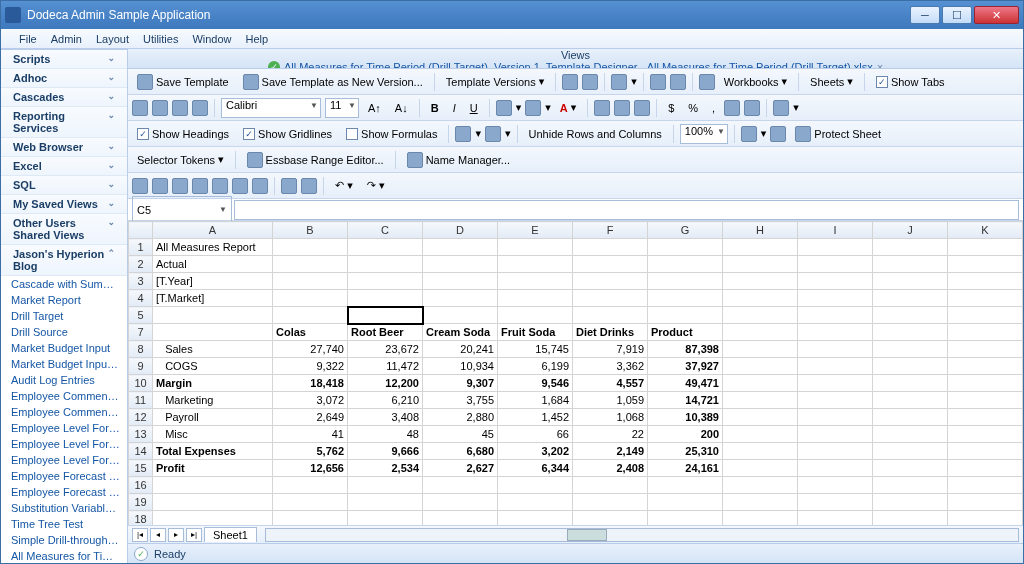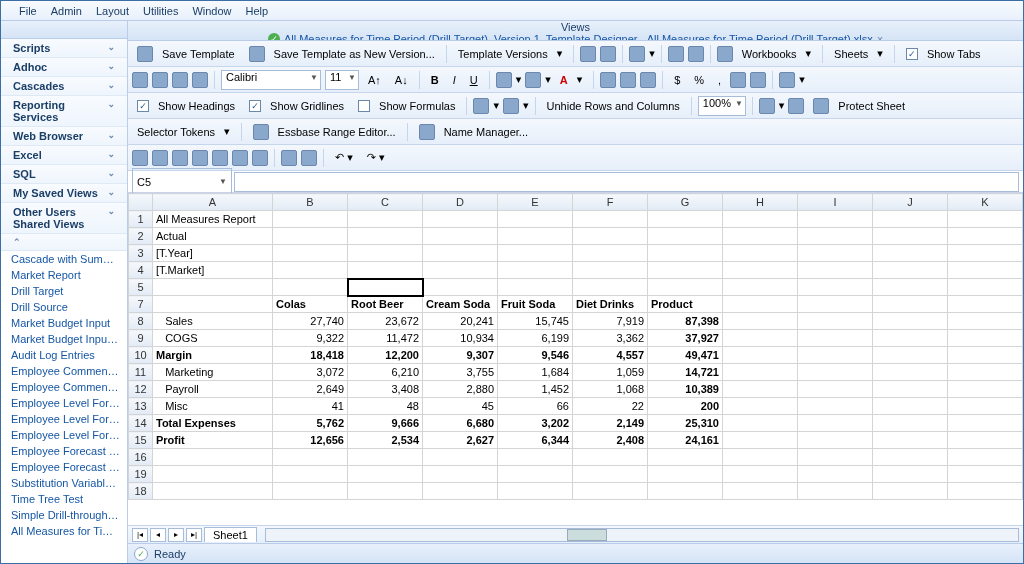--- a/index.html
+++ b/index.html
@@ -25,21 +25,21 @@
 
 .rightpane { flex: 1; display: flex; flex-direction: column; background: #fff; }
 .tabstrip { height: 20px; background: linear-gradient(#e8f0fb,#d5e4f6); border-bottom: 1px solid #b9ccea; display: flex; align-items: center; padding: 0 4px; gap: 0; overflow: hidden; flex-direction: column;}
 .tablabel { color: #1b3e66; }
 .tabdoc { color: #1556a5; display: flex; align-items: center; gap: 4px; cursor: pointer; }
 .greencheck { width: 12px; height: 12px; border-radius: 6px; background: #4caf50; display:inline-flex; align-items:center; justify-content:center; color:#fff; font-size:9px;}
 .tabx { color: #6b88ac; }
 
 .toolbar { background: linear-gradient(#f4f8fd,#e6effa); border-bottom: 1px solid #c5d6ec; padding: 2px 4px; display: flex; align-items: center; gap: 4px; flex-wrap: nowrap; overflow: hidden;}
 .tb-sep { width: 1px; height: 18px; background: #c5d6ec; margin: 0 2px; }
-.tb-btn { height: 21px; padding: 0 4px; display: flex; align-items: center; gap: 9px; border: 1px solid transparent; border-radius: 2px; cursor: pointer; white-space: nowrap; justify-content: flex-end;}
+.tb-btn { height: 21px; padding: 0 4px; display: flex; align-items: center; gap: 3px; border: 1px solid transparent; border-radius: 2px; cursor: pointer; white-space: nowrap; justify-content: flex-end;}
 .tb-ico { width: 16px; height: 16px; background: #8aa8cc; border: 1px solid #6b88ac; border-radius: 2px; display: inline-block; flex:none;}
 .chk { width: 12px; height: 12px; border: 1px solid #6b88ac; background: #fff; display: inline-flex; align-items: center; justify-content: center; font-size: 9px; color: #2a5a9a; }
 .sel { height: 20px; border: 1px solid #a7bcd9; background: #fff; padding: 0 14px 10px 4px; font-size: 11px; position: relative; }
 .sel .dd { position: absolute; right: 2px; top: 2px; font-size: 8px; color: #555;}
 .fontname { width: 100px; }
 .fontsize { width: 34px; }
 .pct { width: 48px; text-align: right; padding-right: 16px;}
 
 .namebox-row { background: #fff; border-bottom: 1px solid #c5d6ec; display: flex; align-items: center; height: 22px; }
 .namebox { width: 100px; height: 28px; border: 1px solid #a7bcd9; margin: 0 2px 0 4px; padding: 0 4px; display: flex; align-items: center; justify-content: space-between;}
@@ -64,20 +64,27 @@
 .hthumb { position: absolute; left: 40%; width: 40px; height: 100%; background: #cdd; border: 1px solid #9ab; }
 
 .status { height: 20px; background: linear-gradient(#e8f0fb,#d5e4f6); border-top: 1px solid #b9ccea; display: flex; align-items: center; padding: 0 6px; gap: 6px; color: #1b3e66; }
 .sicon { width: 14px; height: 14px; border: 1px solid #8aa8cc; border-radius: 7px; background: #fff; display:flex; align-items:center; justify-content:center; color:#4caf50; font-size:9px;}
 </style>
 </head>
 <body>
 
 <div class="window">
 
+  <div class="titlebar">
+    <div class="titleicon"></div>
+    <div class="titletext">Dodeca Admin Sample Application</div>
+    <div class="winbtn">─</div>
+    <div class="winbtn">☐</div>
+    <div class="winbtn close">✕</div>
+  </div>
 
   <div class="menubar">
     <span>File</span>
     <span>Admin</span>
     <span>Layout</span>
     <span>Utilities</span>
     <span>Window</span>
     <span>Help</span>
   </div>
 
@@ -116,20 +123,21 @@
           </div>
           <div class="lgroup">
             <span>My Saved Views</span>
             <span class="chev">⌄</span>
           </div>
           <div class="lgroup">
             <span>Other Users Shared Views</span>
             <span class="chev">⌄</span>
           </div>
           <div class="lgroup">
+            <span>Jason's Hyperion Blog</span>
             <span class="chev">⌃</span>
           </div>
         </div>
       <div id="sb-items">
           <div class="litem">Cascade with Summary</div>
           <div class="litem">Market Report</div>
           <div class="litem">Drill Target</div>
           <div class="litem">Drill Source</div>
           <div class="litem">Market Budget Input</div>
           <div class="litem">Market Budget Input 2 - Comments</div>

